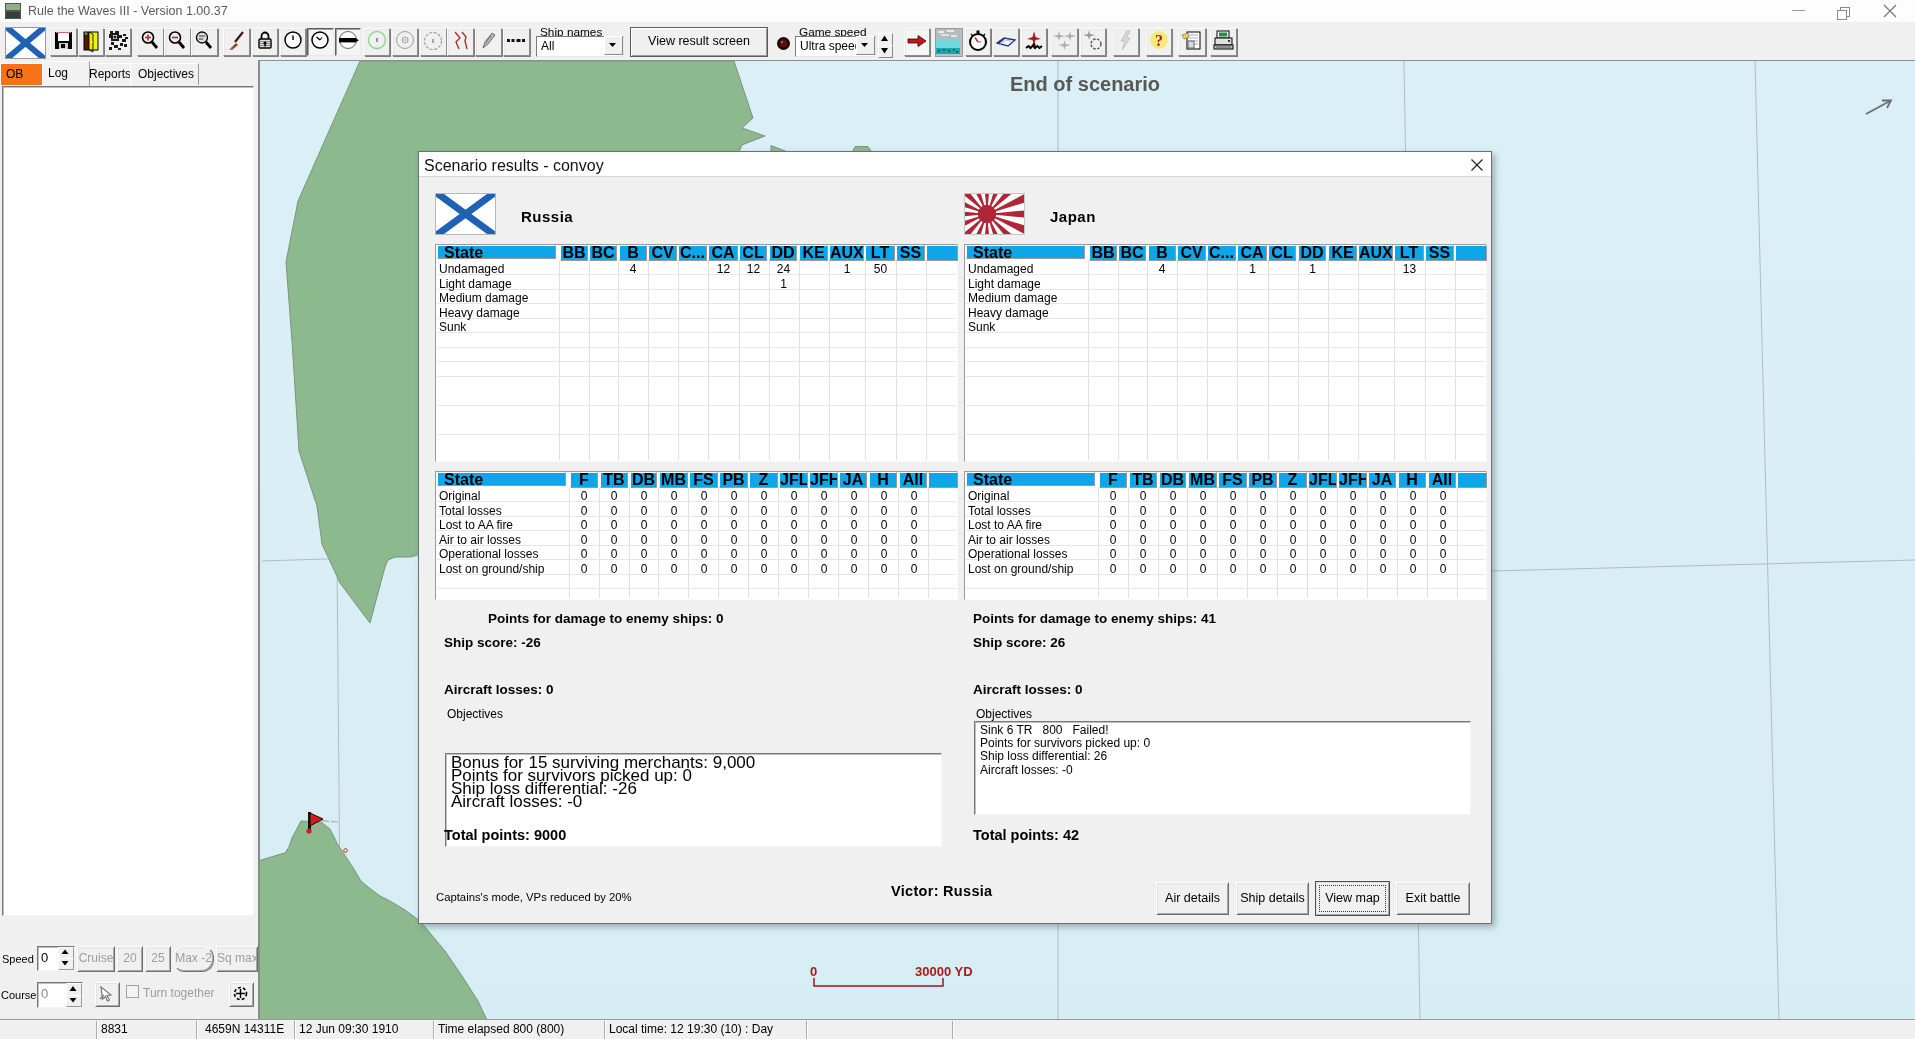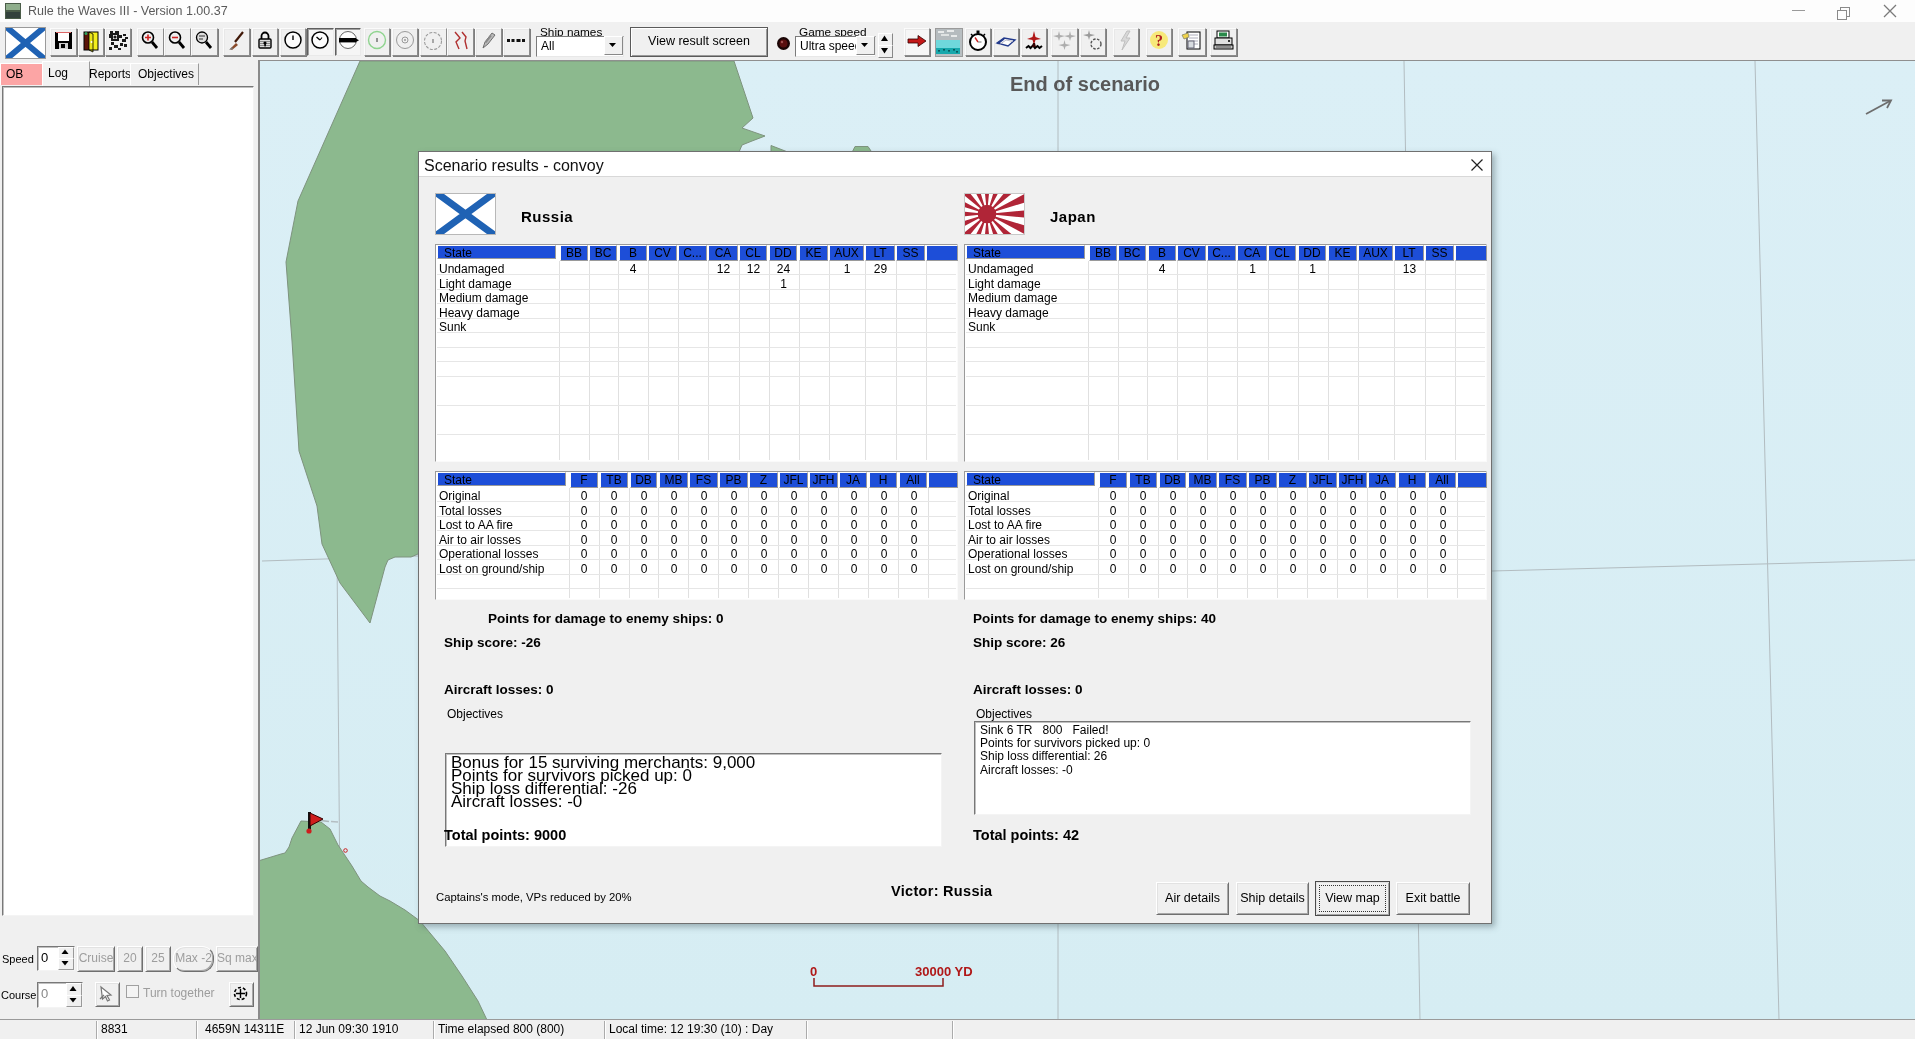--- a/index.html
+++ b/index.html
@@ -2,21 +2,21 @@
 <html><head>
 <meta charset="utf-8">
 <style>
 html,body{margin:0;padding:0;width:1915px;height:1039px;overflow:hidden;background:#f0f0f0;
 font-family:"Liberation Sans",sans-serif;-webkit-font-smoothing:none;}
 .ab{position:absolute;}
 .tb{position:absolute;top:28px;height:26px;background:#f0f0f0;border:1px solid #8c8c8c;border-top-color:#fbfbfb;border-left-color:#fbfbfb;box-shadow:inset 1px 1px 0 #e8e8e8,1px 1px 0 #7e7e7e;}
 .tbp{position:absolute;top:28px;height:26px;background:#f5f5f5;border:1px solid #e9e9e9;border-top-color:#5f5f5f;border-left-color:#5f5f5f;box-shadow:inset 1px 1px 0 #9f9f9f;}
 .btn{position:absolute;background:#f0f0f0;border:1px solid #6f6f6f;border-top-color:#ffffff;border-left-color:#ffffff;box-shadow:inset 1px 1px 0 #e2e2e2,inset -1px -1px 0 #a8a8a8;font-size:13px;text-align:center;color:#000;white-space:nowrap;overflow:hidden;}
 .sunk{position:absolute;background:#ffffff;border:1px solid #787878;border-bottom-color:#f4f4f4;border-right-color:#f4f4f4;box-shadow:inset 1px 1px 0 #c0c0c0;}
-.hc{position:absolute;top:0;height:14px;background:#1d4ed8;border:1px solid #9a9a9a;border-top-color:#fdfdfd;border-left-color:#fdfdfd;font-size:12px;line-height:14px;text-align:center;overflow:hidden;}
+.hc{position:absolute;top:0;height:14px;background:#0ea5e9;border:1px solid #9a9a9a;border-top-color:#fdfdfd;border-left-color:#fdfdfd;font-size:16px;line-height:14px;text-align:center;overflow:hidden;font-weight:bold;}
 .v{position:absolute;width:30px;text-align:center;font-size:12px;color:#000;}
 .zr{position:absolute;left:0;width:360px;display:flex;}
 .zr span{width:30px;text-align:center;font-size:12px;flex:none;}
 .bold{font-weight:bold;}
 svg{display:block;}
 </style>
 </head>
 <body>
 
 <div class="ab" style="left:0;top:0;width:1915px;height:22px;background:#fdfdfd;">
@@ -368,21 +368,21 @@
   <div class="ab bold" style="left:752px;top:12px;font-size:20px;color:#585858;">End of scenario</div>
   <div class="ab bold" style="left:552px;top:903px;font-size:13px;color:#b01818;">0</div>
   <div class="ab bold" style="left:657px;top:903px;font-size:13px;color:#b01818;">30000 YD</div>
   <svg class="ab" style="left:555px;top:916px;" width="132" height="10" viewBox="0 0 132 10">
       <path d="M1 1 L1 9 L130 9 L130 1" stroke="#8f1d1d" stroke-width="1.5" fill="none"></path>
     </svg>
 </div>
 
 <div class="ab" id="panel" style="left:0;top:60px;width:258px;height:959px;background:#f0f0f0;border-right:2px solid #8a8a8a;">
 
-  <div class="ab" style="left:0;top:3px;width:42px;height:21px;background:#fca5a5;border:1px solid #9a9a9a;border-bottom:none;border-top-color:#fff;border-left-color:#fff;font-size:12px;text-align:left;padding-left:5px;line-height:21px;">OB</div>
+  <div class="ab" style="left:0;top:3px;width:42px;height:21px;background:#f97316;border:1px solid #9a9a9a;border-bottom:none;border-top-color:#fff;border-left-color:#fff;font-size:12px;text-align:left;padding-left:5px;line-height:21px;">OB</div>
   <div class="ab" style="left:42px;top:1px;width:41px;height:24px;background:#f2f2f2;border:1px solid #9a9a9a;border-bottom:none;border-top-color:#fff;border-left-color:#fff;font-size:12px;text-align:left;padding-left:5px;line-height:22px;z-index:2;">Log</div>
   <div class="ab" style="left:84px;top:3px;width:45px;height:21px;background:#f0f0f0;border:1px solid #9a9a9a;border-bottom:none;border-top-color:#fff;border-left-color:#fff;font-size:12px;text-align:left;padding-left:4px;line-height:21px;white-space:nowrap;">Reports</div>
   <div class="ab" style="left:130px;top:3px;width:60px;height:21px;background:#f0f0f0;border:1px solid #9a9a9a;border-bottom:none;border-top-color:#fff;border-left-color:#fff;font-size:12px;text-align:left;padding-left:7px;line-height:21px;white-space:nowrap;">Objectives</div>
 
   <div class="sunk" style="left:2px;top:26px;width:250px;height:828px;"></div>
 
   <div class="ab" style="left:2px;top:893px;font-size:11px;">Speed</div>
   <div class="sunk" style="left:37px;top:886px;width:36px;height:23px;">
     <div class="ab" style="left:3px;top:3px;font-size:13px;">0</div>
     <div class="ab" style="left:20px;top:0px;width:14px;height:10px;background:#f0f0f0;border:1px solid #999;border-top-color:#fff;border-left-color:#fff;">
@@ -477,21 +477,21 @@
       <div class="ab" style="left:2px;top:1px;font-size:12px;">Undamaged</div>
       <div class="ab" style="left:2px;top:15.5px;font-size:12px;">Light damage</div>
       <div class="ab" style="left:2px;top:30px;font-size:12px;">Medium damage</div>
       <div class="ab" style="left:2px;top:44.5px;font-size:12px;">Heavy damage</div>
       <div class="ab" style="left:2px;top:59px;font-size:12px;">Sunk</div>
       <span class="v" style="left:181px;top:1px;">4</span>
       <span class="v" style="left:271.5px;top:1px;">12</span>
       <span class="v" style="left:301.5px;top:1px;">12</span>
       <span class="v" style="left:331.5px;top:1px;">24</span>
       <span class="v" style="left:395px;top:1px;">1</span>
-      <span class="v" style="left:428.5px;top:1px;">29</span>
+      <span class="v" style="left:428.5px;top:1px;">50</span>
       <span class="v" style="left:331.5px;top:15.5px;">1</span>
     </div>
   </div>
 
   <div class="ab" id="t1j" style="left:545px;top:92px;width:523px;height:218px;background:#fff;border:1px solid #9a9a9a;border-bottom-color:#fafafa;border-right-color:#fafafa;box-sizing:border-box;">
     <div class="hc" style="left:1px;width:119px;text-align:left;padding-left:6px;box-sizing:border-box;">State</div>
     <div class="hc" style="left:124px;width:26px;">BB</div>
     <div class="hc" style="left:153px;width:26px;">BC</div>
     <div class="hc" style="left:183px;width:26px;">B</div>
     <div class="hc" style="left:212px;width:27px;">CV</div>
@@ -741,21 +741,21 @@
           <span>0</span>
           <span>0</span>
           <span>0</span>
           <span>0</span>
           <span>0</span>
         </div>
     </div>
   </div>
 
   <div class="ab bold" style="left:25px;top:459px;font-size:13.5px;margin-left:44px;">Points for damage to enemy ships: 0</div>
-  <div class="ab bold" style="left:554px;top:459px;font-size:13.5px;">Points for damage to enemy ships: 40</div>
+  <div class="ab bold" style="left:554px;top:459px;font-size:13.5px;">Points for damage to enemy ships: 41</div>
   <div class="ab bold" style="left:25px;top:483px;font-size:13.5px;">Ship score: -26</div>
   <div class="ab bold" style="left:554px;top:483px;font-size:13.5px;">Ship score: 26</div>
   <div class="ab bold" style="left:25px;top:530px;font-size:13.5px;">Aircraft losses: 0</div>
   <div class="ab bold" style="left:554px;top:530px;font-size:13.5px;">Aircraft losses: 0</div>
   <div class="ab" style="left:28px;top:555px;font-size:12px;">Objectives</div>
   <div class="ab" style="left:557px;top:555px;font-size:12px;">Objectives</div>
   <div class="sunk" style="left:26px;top:601px;width:495px;height:92px;font-size:17px;line-height:13px;">
     <div style="padding:2px 0 0 5px;">Bonus for 15 surviving merchants: 9,000<br>Points for survivors picked up: 0<br>Ship loss differential: -26<br>Aircraft losses: -0</div>
   </div>
   <div class="sunk" style="left:555px;top:569px;width:495px;height:92px;font-size:12px;line-height:13.2px;">

